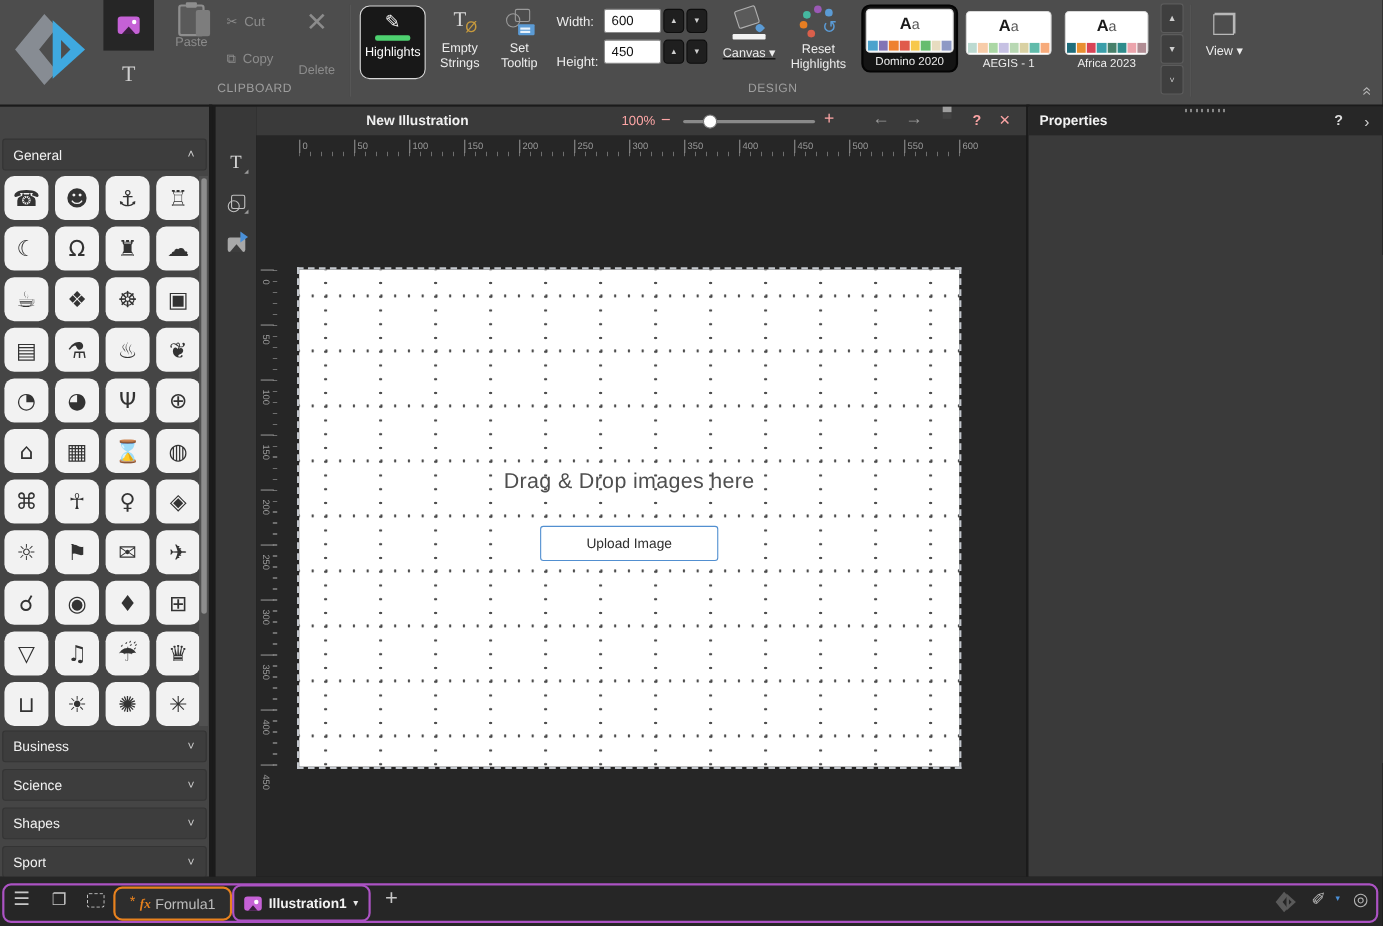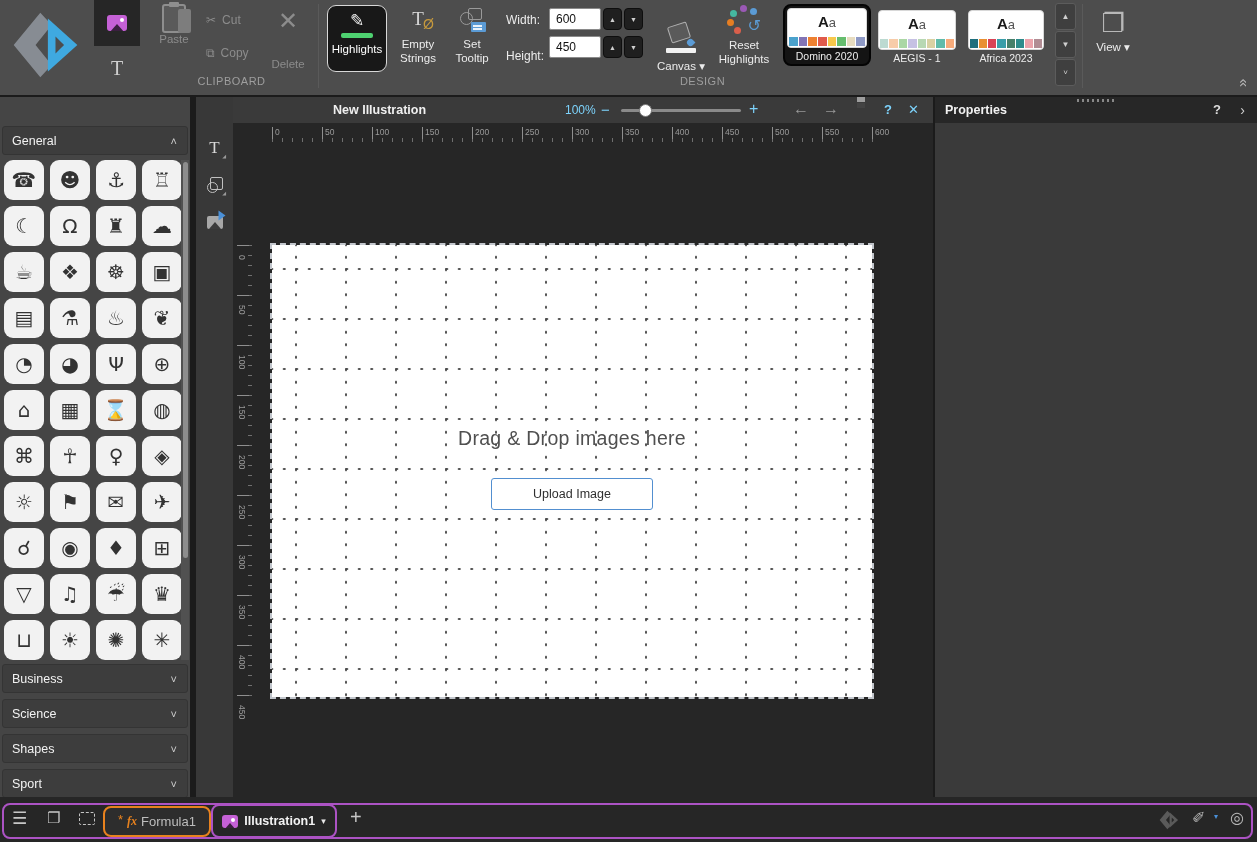--- a/index.html
+++ b/index.html
@@ -81,21 +81,21 @@
   .shape-ic::before { content:""; position:absolute; right:0; top:0; width:11px; height:11px; border:1.5px solid #c0c0c0; border-radius:2px; }
   .shape-ic::after { content:""; position:absolute; left:0; bottom:0; width:9px; height:9px; border:1.5px solid #c0c0c0; border-radius:50%; }
   .imgtool-ic { position:relative; width:16px; height:13px; background:#a8a8a8; border-radius:2px; }
   .imgtool-ic::before { content:""; position:absolute; left:2px; bottom:0; border-left:6px solid transparent; border-right:6px solid transparent; border-bottom:7px solid #3c3c3c; }
   .imgtool-ic::after { content:""; position:absolute; right:-4px; top:-4px; border-left:5px solid transparent; border-right:5px solid transparent; border-bottom:7px solid #4a90d8; transform:rotate(90deg); }
 
   
   #canvas-region { position:absolute; left:233px; top:97px; width:700px; height:700px; background:#262626; }
   #doc-header { position:absolute; left:0; top:0; width:700px; height:26px; background:#3a3a3a; }
   #doc-title { position:absolute; left:100px; top:6px; font-weight:bold; font-size:12.5px; color:#f0f0f0; }
-  .hctrl { position:absolute; top:4px; color:#7dd3fc; }
+  .hctrl { position:absolute; top:4px; color:#fca5a5; }
   #zoom-track { position:absolute; left:388px; top:12px; width:120px; height:3px; background:#8a8a8a; border-radius:2px; }
   #zoom-knob { position:absolute; left:18px; top:-5.5px; width:13px; height:13px; border-radius:50%; background:#fff; border:1px solid #777; }
   .floppy { position:relative; width:14px; height:14px; background:#787878; border-radius:2px; opacity:.6; }
   .floppy::before { content:""; position:absolute; left:3px; top:0; width:8px; height:5px; background:#4a4a4a; }
   .floppy::after { content:""; position:absolute; left:3px; bottom:1px; width:8px; height:5px; background:#e0e0e0; }
   #hruler { position:absolute; left:39px; top:29px; width:620px; height:17px; }
   .htick { position:absolute; top:1px; height:12px; border-left:1px solid #8f8f8f; padding-left:2px; font-size:8.5px; color:#9a9a9a; }
   #hminor { position:absolute; left:0; top:12px; width:604px; height:4px;
     background:repeating-linear-gradient(90deg,#6f6f6f 0 1px,transparent 1px 10px); }
   #vruler { position:absolute; left:3px; top:148px; width:15px; height:455px; }
@@ -188,21 +188,21 @@
       <span class="spinbtn">▲</span>
       <span class="spinbtn">▼</span>
     </div>
     <div class="formlabel" style="left:506px;top:49px;">Height:</div>
     <div class="spinfield" style="left:549px;top:36px;">
       <input value="450" style="">
       <span class="spinbtn">▲</span>
       <span class="spinbtn">▼</span>
     </div>
 
-    <div class="ribbon-big" style="left:652px;top:22px;width:58px;">
+    <div class="ribbon-big" style="left:652px;top:5px;width:58px;text-decoration:underline;">
       <span class="bucket">
           <i class="b"></i>
           <i class="drop"></i>
         </span>
       <span class="whitebar"></span>
       <span class="lbl" style="margin-top:7px;">Canvas ▾</span>
     </div>
     <div class="ribbon-big" style="left:712px;top:5px;width:64px;">
       <span class="resetdots">
         <i style="left:13px;top:0;background:#9b59b6;"></i>

